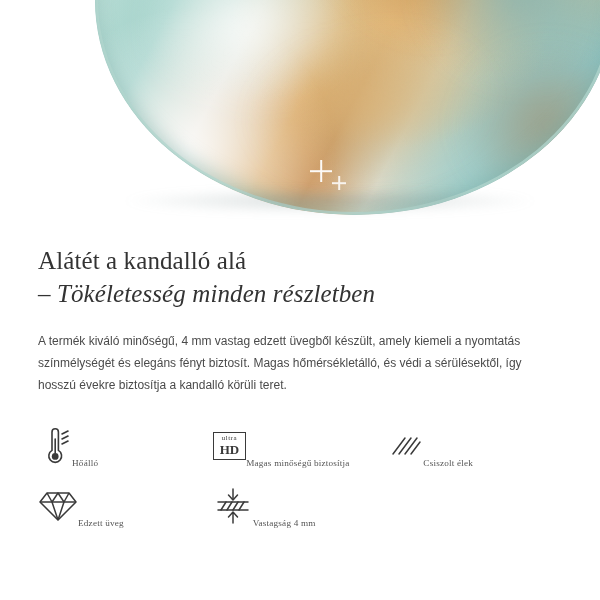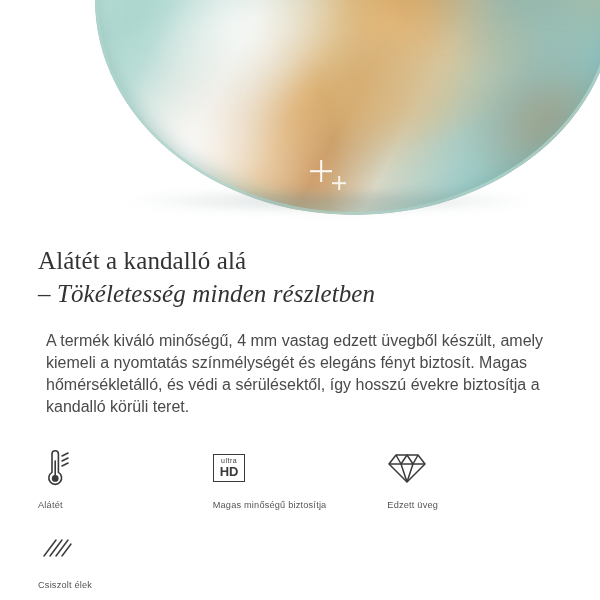--- a/index.html
+++ b/index.html
@@ -104,39 +104,40 @@
     margin: 22px 0 0 0;
     font-family: "Liberation Serif", serif;
     font-weight: 400;
     font-size: 25px;
     line-height: 33px;
     color: #333333;
     letter-spacing: 0.1px;
   }
   .headline .line2 { display: block; font-style: italic; }
   .paragraph {
-    margin: 20px 0 0 8px;
-    font-size: 16px;
+    margin: 20px 0 0 0;
+    font-size: 12px;
     line-height: 22px;
     color: #4a4a4a;
     max-width: 524px;
   }
 
   
   .features {
     margin-top: 28px;
     display: grid;
     grid-template-columns: repeat(3, 1fr);
     row-gap: 16px;
   }
   .feature {
     display: flex;
-    flex-direction: column;
-    align-items: flex-start;
+    flex-direction: row;
+    align-items: flex-end;
     justify-content: flex-start;
+    font-family: Liberation Serif, serif;
   }
   .feature-icon {
     height: 44px;
     display: flex;
     align-items: center;
     justify-content: center;
   }
   .feature-label {
     margin-top: 10px;
     font-size: 9.2px;
@@ -201,59 +202,78 @@
             <g fill="none" stroke="#3a3a3a" stroke-width="1.6" stroke-linecap="round">
               <path d="M14 6a3.2 3.2 0 0 1 6.4 0v18.4a6.4 6.4 0 1 1-6.4 0z"></path>
               <line x1="17.2" y1="13" x2="17.2" y2="27"></line>
               <line x1="24" y1="8" x2="30" y2="5"></line>
               <line x1="24" y1="13" x2="30" y2="10"></line>
               <line x1="24" y1="18" x2="30" y2="15"></line>
             </g>
             <circle cx="17.2" cy="30.4" r="3.4" fill="#3a3a3a"></circle>
           </svg>
         </div>
-        <div class="feature-label">Alátét</div>
+        <div class="feature-label">Hőálló</div>
       </div>
 
       <div class="feature">
         <div class="feature-icon">
           <div class="ultrahd-box">
             <span class="u1">ultra</span>
             <span class="u2">HD</span>
           </div>
         </div>
         <div class="feature-label">Magas minőségű biztosítja</div>
       </div>
 
+
+      <div class="feature">
+        <div class="feature-icon">
+          <svg width="36" height="32" viewBox="0 0 36 32">
+            <g stroke="#3a3a3a" stroke-width="1.5" stroke-linecap="round">
+              <line x1="6" y1="24" x2="18" y2="8"></line>
+              <line x1="12" y1="24" x2="24" y2="8"></line>
+              <line x1="18" y1="24" x2="30" y2="8"></line>
+              <line x1="24" y1="24" x2="33" y2="12"></line>
+            </g>
+          </svg>
+        </div>
+        <div class="feature-label">Csiszolt élek</div>
+      </div>
 
       <div class="feature">
         <div class="feature-icon">
           <svg width="40" height="36" viewBox="0 0 40 36">
             <g fill="none" stroke="#3a3a3a" stroke-width="1.5" stroke-linejoin="round">
               <path d="M9 5 H31 L38 14 L20 32 L2 14 Z"></path>
               <path d="M2 14 H38"></path>
               <path d="M9 5 L14 14 L20 32"></path>
               <path d="M31 5 L26 14 L20 32"></path>
               <path d="M14 14 L20 5 L26 14"></path>
             </g>
           </svg>
         </div>
         <div class="feature-label">Edzett üveg</div>
       </div>
 
       <div class="feature">
         <div class="feature-icon">
-          <svg width="36" height="32" viewBox="0 0 36 32">
+          <svg width="40" height="40" viewBox="0 0 40 40">
             <g stroke="#3a3a3a" stroke-width="1.5" stroke-linecap="round">
-              <line x1="6" y1="24" x2="18" y2="8"></line>
-              <line x1="12" y1="24" x2="24" y2="8"></line>
-              <line x1="18" y1="24" x2="30" y2="8"></line>
-              <line x1="24" y1="24" x2="33" y2="12"></line>
-            </g>
-          </svg>
-        </div>
-        <div class="feature-label">Csiszolt élek</div>
-      </div>
-
+              <line x1="20" y1="3" x2="20" y2="13"></line>
+              <path d="M15.5 9 L20 14 L24.5 9" fill="none" stroke-linejoin="round"></path>
+              <line x1="20" y1="37" x2="20" y2="27"></line>
+              <path d="M15.5 31 L20 26 L24.5 31" fill="none" stroke-linejoin="round"></path>
+              <line x1="5" y1="16" x2="35" y2="16"></line>
+              <line x1="5" y1="24" x2="35" y2="24"></line>
+              <line x1="8" y1="24" x2="13" y2="16"></line>
+              <line x1="14" y1="24" x2="19" y2="16"></line>
+              <line x1="20" y1="24" x2="25" y2="16"></line>
+              <line x1="26" y1="24" x2="31" y2="16"></line>
+            </g>
+          </svg>
+        </div>
+        <div class="feature-label">Vastagság 4 mm</div>
+      </div>
 
     </div>
   </div>
 </div>
 
 </body></html>

